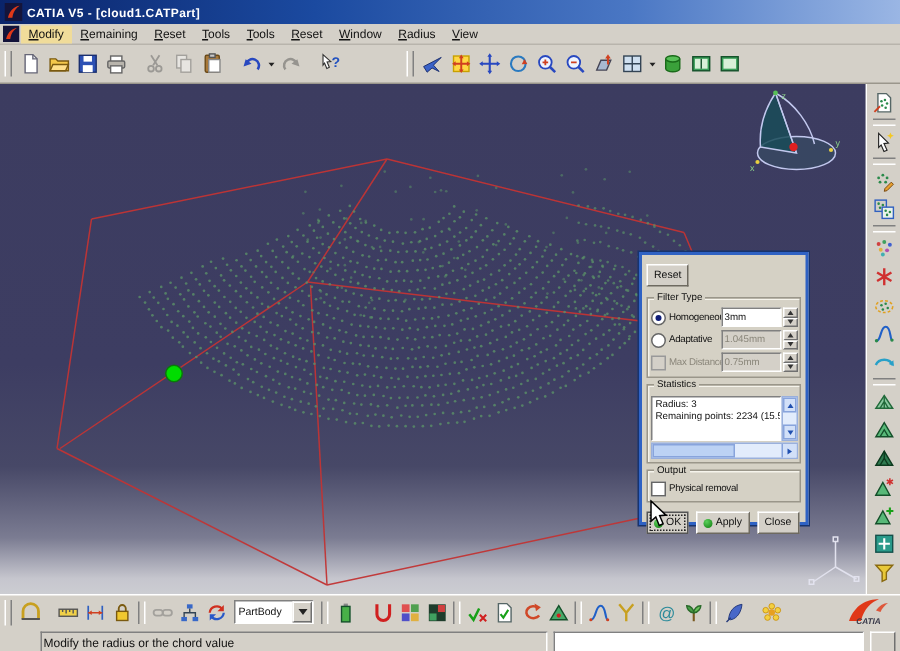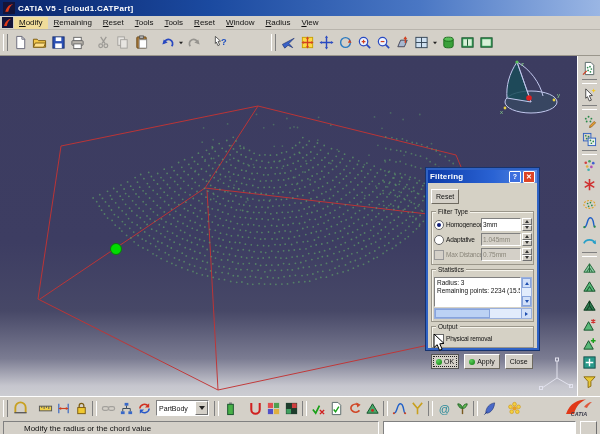--- a/index.html
+++ b/index.html
@@ -44,22 +44,22 @@
   .combo{display:flex;align-items:center;height:14px;margin:0 3px;border:1px solid;
     border-color:#808080 #fff #fff #808080;background:#fff;}
   .combo .cval{font-size:7px;padding:0 2px;min-width:34px;color:#111;}
   .combo .cbtn{width:11px;height:12px;background:#d4d0c8;border:1px solid;
     border-color:#fff #707070 #707070 #fff;display:flex;align-items:center;justify-content:center;}
   .combo .cbtn i{width:0;height:0;border:3px solid transparent;border-top:4px solid #222;margin-top:3px;}
   .spacer{flex:1;}
   .logo{width:38px;height:20px;flex:0 0 auto;}
   
   .statusbar{height:18px;display:flex;align-items:center;gap:4px;background:#d4d0c8;padding:0 3px;}
-  .smsg{width:334px;height:13px;line-height:13px;font-size:8px;color:#111;padding:0 20px;
-    border:1px solid;border-color:#808080 #fff #fff #808080;white-space:nowrap;overflow:hidden;}
+  .smsg{width:334px;height:13px;line-height:13px;font-size:8px;color:#111;padding:0 1px;
+    border:1px solid;border-color:#808080 #fff #fff #808080;white-space:nowrap;overflow:hidden;margin-left:24px;}
   .scmd{flex:1;height:12px;border:1px solid;border-color:#808080 #fff #fff #808080;
     background:#fff;font-size:8px;padding:0 2px;font-family:"Liberation Sans",sans-serif;}
   .sbtn{width:15px;height:13px;background:#d4d0c8;border:1px solid;border-color:#fff #707070 #707070 #fff;}
   
   .dialog{position:absolute;left:426px;top:168px;width:109px;height:178px;z-index:50;
     background:#d5d1c5;border:2px solid #2f62c4;box-shadow:0 0 0 1px #17336e;}
   .dtitle{height:13px;display:flex;align-items:center;padding:0 2px;gap:2px;
     background:linear-gradient(90deg,#0d3ba8,#2a63d4 60%,#5b8ae0);}
   .dtitle .dtext{flex:1;color:#fff;font-size:8px;font-weight:bold;letter-spacing:.2px;}
   .dbtn{width:10px;height:10px;font-size:7px;font-weight:bold;color:#fff;line-height:9px;
@@ -1798,25 +1798,20 @@
     </svg>
   </div>
 
   <div class="statusbar">
     <div class="smsg">Modify the radius or the chord value</div>
     <input class="scmd" value="" style="">
     <div class="sbtn"></div>
   </div>
 
   <div class="dialog">
-    <div class="dtitle">
-      <span class="dtext">Filtering</span>
-      <span class="dbtn help">?</span>
-      <span class="dbtn close">✕</span>
-    </div>
     <div class="dbody">
       <div class="btn reset">Reset</div>
 
       <div class="group">
         <span class="glabel">Filter Type</span>
         <div class="frow">
           <span class="radio sel"></span>
           <span class="flabel">Homogeneous</span>
           <span class="field">3mm</span>
           <span class="spin">

